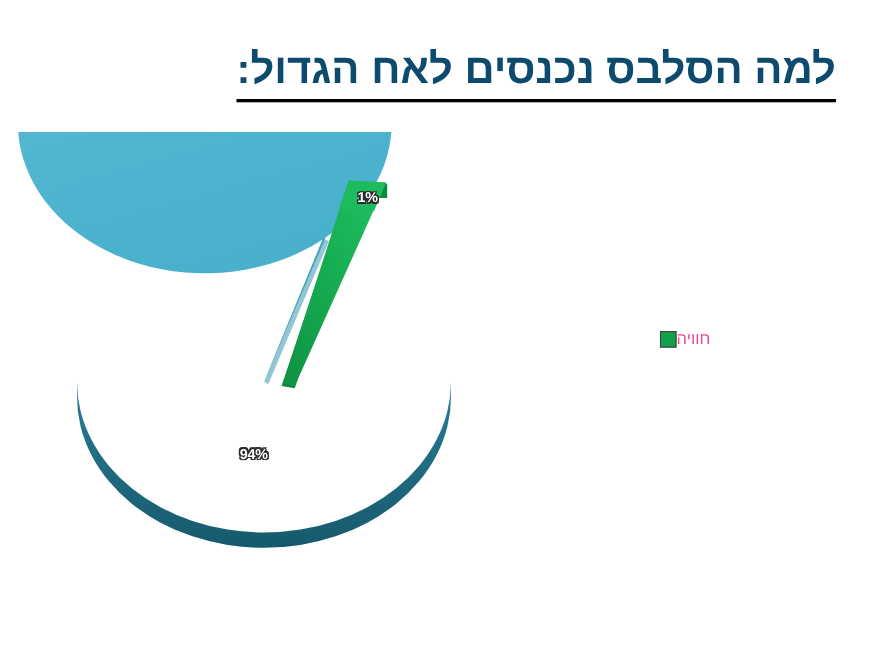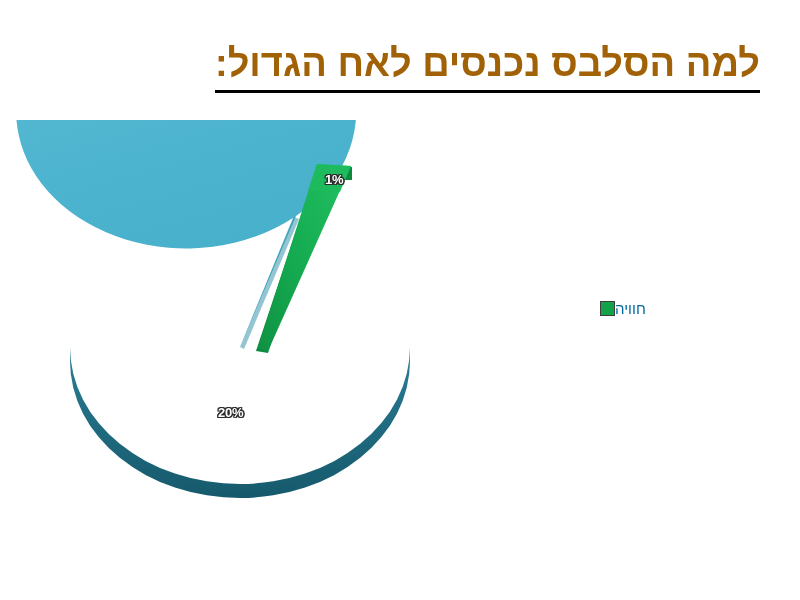--- a/index.html
+++ b/index.html
@@ -23,21 +23,21 @@
     top: 42px;
     width: 720px;
     text-align: right;
     direction: rtl;
   }
   #title-text {
     display: inline-block;
     font-size: 38px;
     font-weight: bold;
     line-height: 1.15;
-    color: #a16207;
+    color: #0c4a6e;
     letter-spacing: 0px;
     border-bottom: 3px solid #000000;
     padding-bottom: 4px;
     white-space: nowrap;
   }
 
   
   #chart-area {
     position: absolute;
     left: 0px;
@@ -91,21 +91,21 @@
   }
   .legend-swatch {
     width: 15px;
     height: 15px;
     border: 1px solid #3f3f3f;
     box-sizing: border-box;
     flex: 0 0 auto;
   }
   .legend-label {
     font-size: 15px;
-    color: #0369a1;
+    color: #ec4899;
     margin-right: 12px;
     white-space: nowrap;
     direction: rtl;
     text-align: right;
   }
 </style>
 </head>
 <body>
 
 <div id="slide">
@@ -169,21 +169,21 @@
                  L 317,44
                  L 351,46
                  L 268,231
                  Z" fill="url(#greenTopGrad)"></path>
         <path d="M 317,44 L 351,46 L 340,72 L 308,70 Z" fill="#1fbb5e" opacity="0.85"></path>
       </g>
     </svg>
 
     <div class="pie-label" id="label-slice-0">1%</div>
 
-    <div class="pie-label" id="label-slice-1">20%</div>
+    <div class="pie-label" id="label-slice-1">94%</div>
   </div>
 
   <div id="legend">
 
     <div class="legend-row">
       <span class="legend-swatch" style="background:#12a24a;"></span>
       <span class="legend-label">חוויה</span>
     </div>
 
 

